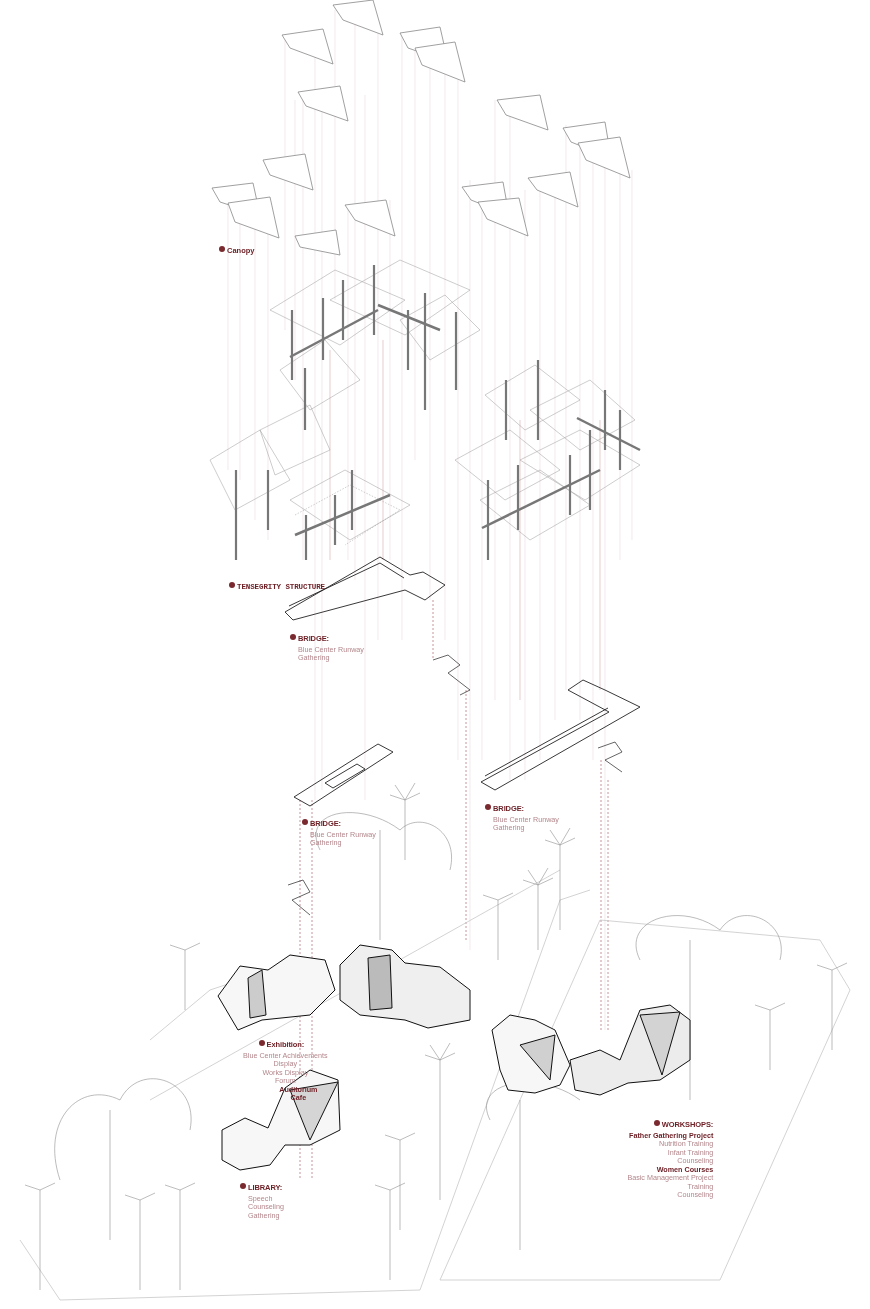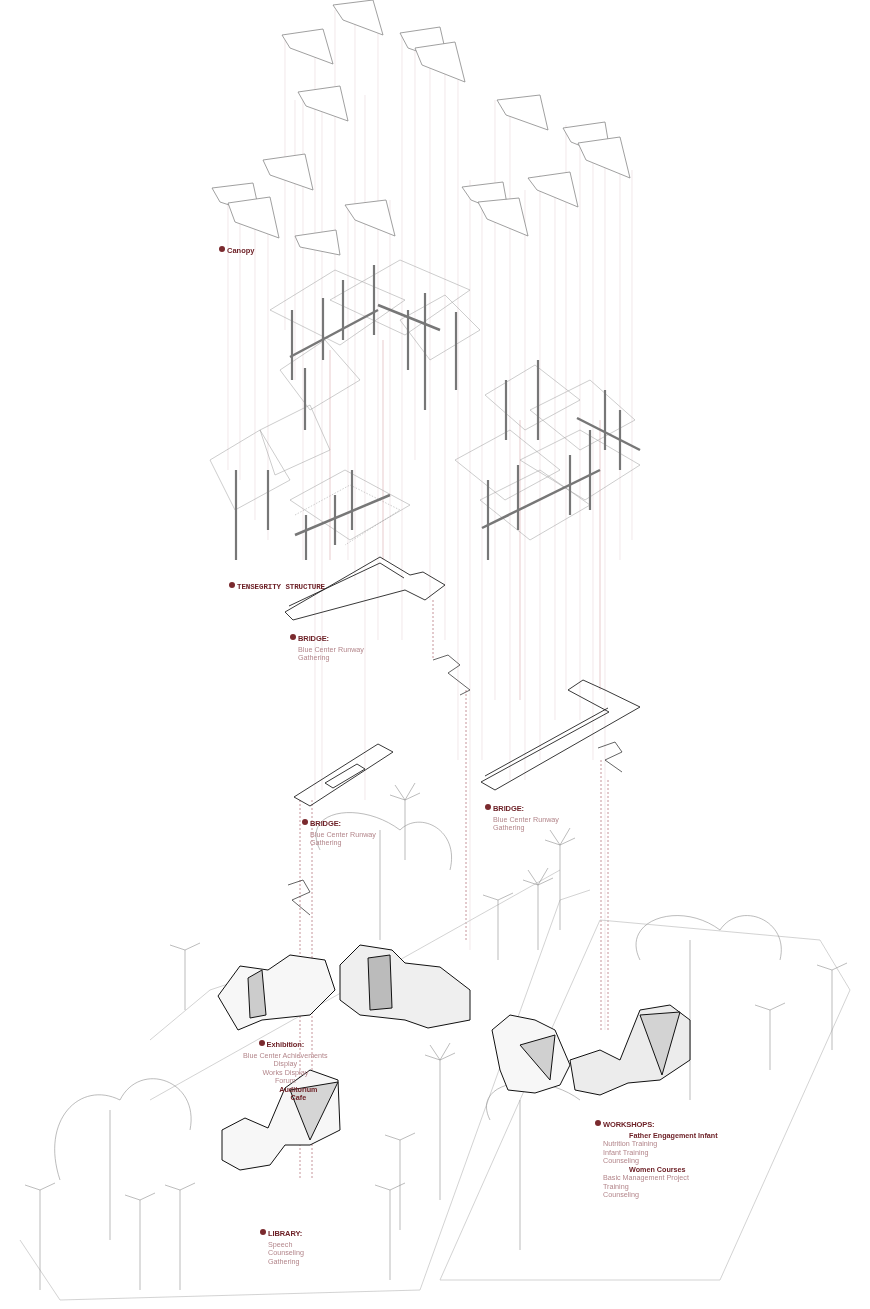--- a/index.html
+++ b/index.html
@@ -273,30 +273,30 @@
 <div class="label" style="left:235px; top:1033px;text-align:center;">
   <span class="dot"></span><span class="head">Exhibition:</span>
   <span class="item">Blue Center Achievements</span>
   <span class="item">Display</span>
   <span class="item">Works Display</span>
   <span class="item">Forum</span>
   <span class="item strong">Auditorium</span>
   <span class="item strong">Cafe</span>
 </div>
 
-<div class="label" style="left:260px; top:1176px;margin-top:46px;">
+<div class="label" style="left:240px; top:1176px;">
   <span class="dot"></span><span class="head">LIBRARY:</span>
   <span class="item">Speech</span>
   <span class="item">Counseling</span>
   <span class="item">Gathering</span>
 </div>
 
-<div class="label" style="left:595px; top:1113px;">
+<div class="label" style="left:595px; top:1113px;text-align:right;">
   <span class="dot"></span><span class="head">WORKSHOPS:</span>
-  <span class="item strong">Father Engagement Infant</span>
+  <span class="item strong">Father Gathering Project</span>
   <span class="item">Nutrition Training</span>
   <span class="item">Infant Training</span>
   <span class="item">Counseling</span>
   <span class="item strong">Women Courses</span>
   <span class="item">Basic Management Project</span>
   <span class="item">Training</span>
   <span class="item">Counseling</span>
 </div>
 
 </body></html>

